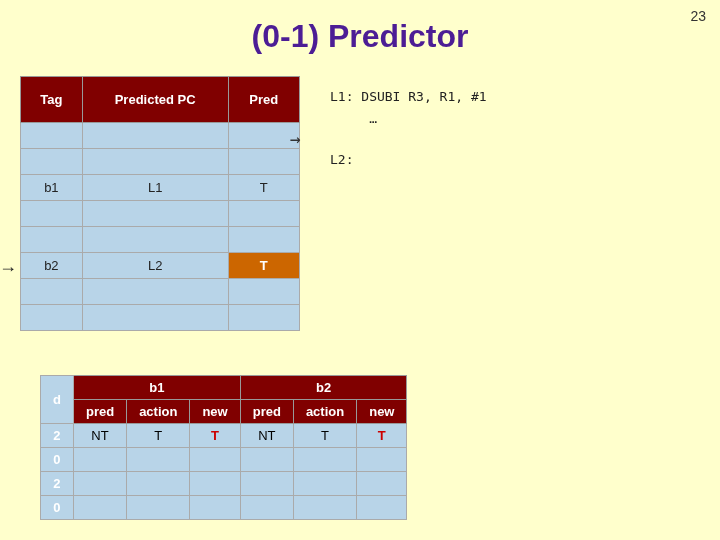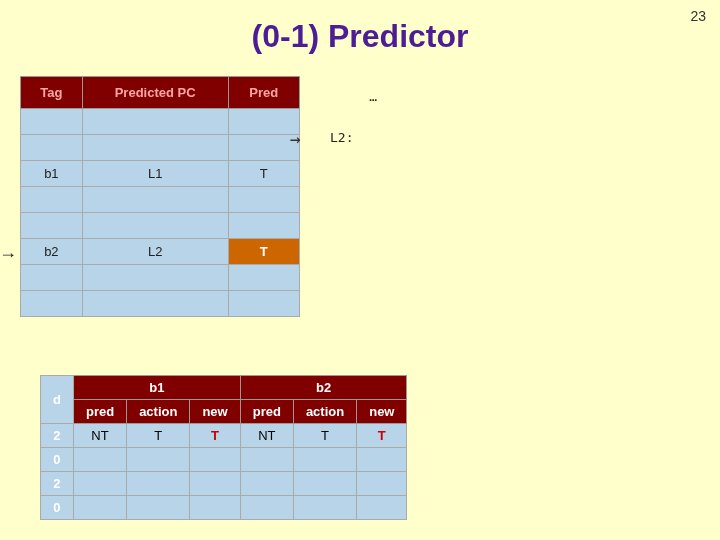--- a/index.html
+++ b/index.html
@@ -36,24 +36,24 @@
     #predictor-table-wrap {
       width: 280px;
       flex-shrink: 0;
     }
     .pred-table {
       border-collapse: collapse;
       width: 100%;
     }
     .pred-table th {
       background-color: #800000;
-      color: #fca5a5;
-      font-size: 13px;
-      font-weight: bold;
-      padding: 8px 10px;
+      color: #ffffff;
+      font-size: 13px;
+      font-weight: bold;
+      padding: 15px 10px;
       text-align: center;
       border: 1px solid #999;
     }
     .pred-table td {
       background-color: #b8d4e8;
       color: #222;
       font-size: 13px;
       padding: 5px 10px;
       text-align: center;
       border: 1px solid #aaa;
@@ -172,20 +172,23 @@
             <td></td>
             <td></td>
             <td></td>
           </tr>
         </tbody>
     </table>
   </div>
 
   <div id="asm-code">
     <div style="position:absolute; left:-10px; top:48px; font-size:18px; color:#333;">→</div>
+    <div>
+      L1:&nbsp;DSUBI R3,&nbsp;R1,&nbsp;#1
+    </div>
     <div>
       &nbsp;&nbsp;&nbsp;&nbsp;&nbsp;…
     </div>
     <div style="margin-top:19px;">
       L2:
     </div>
   </div>
 </div>
 
 <div id="bottom-section">

